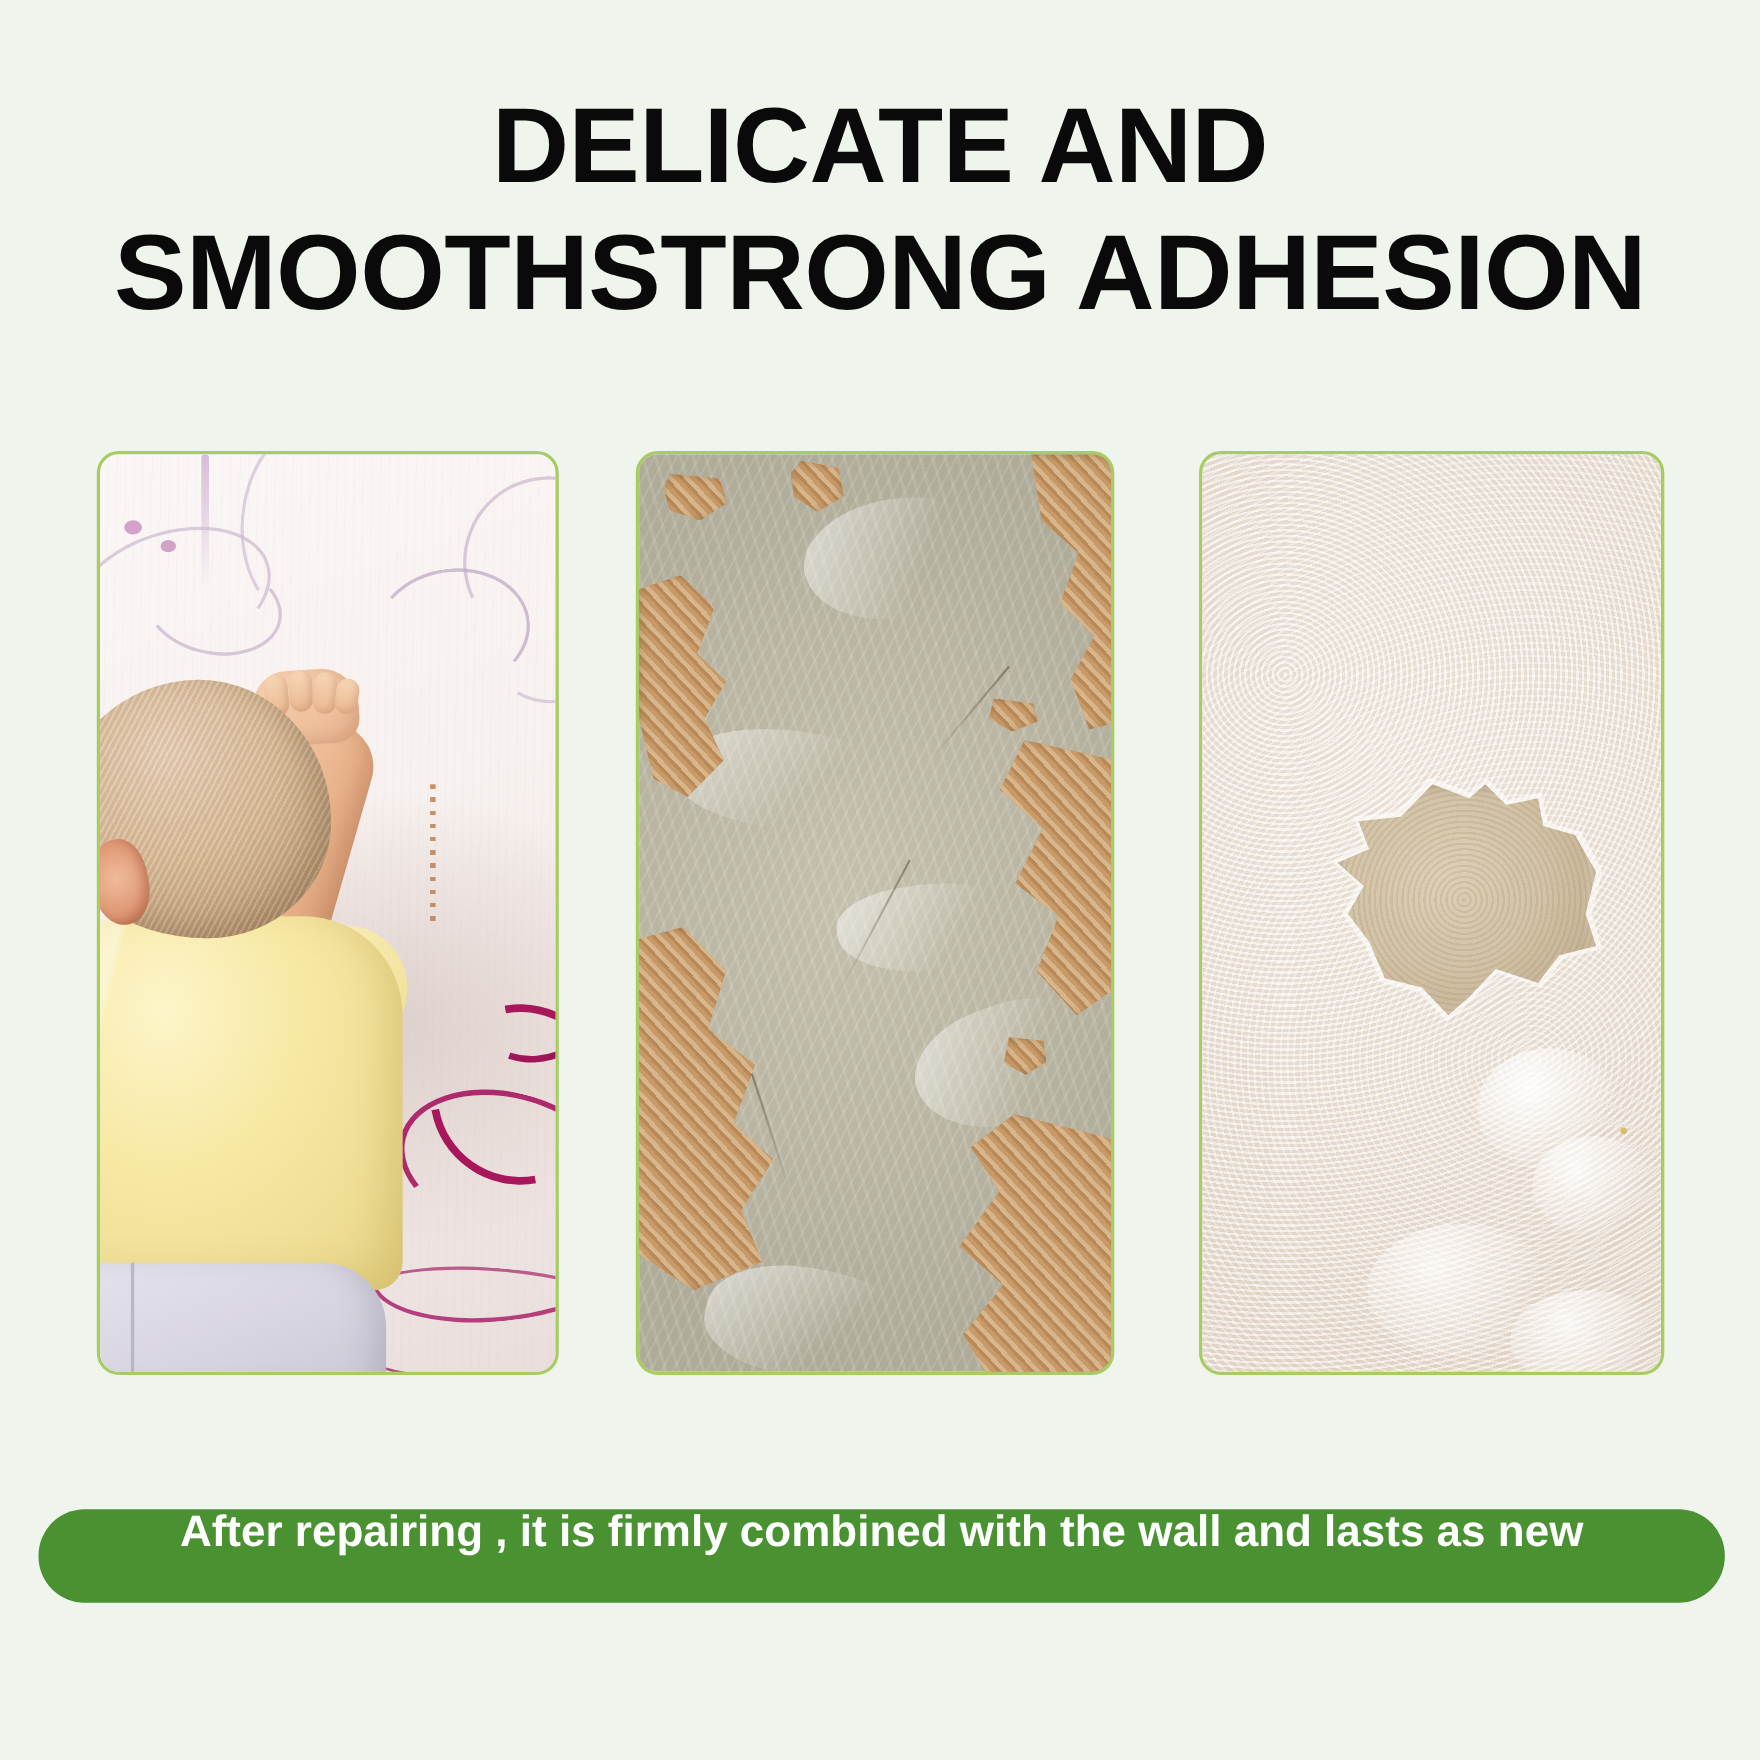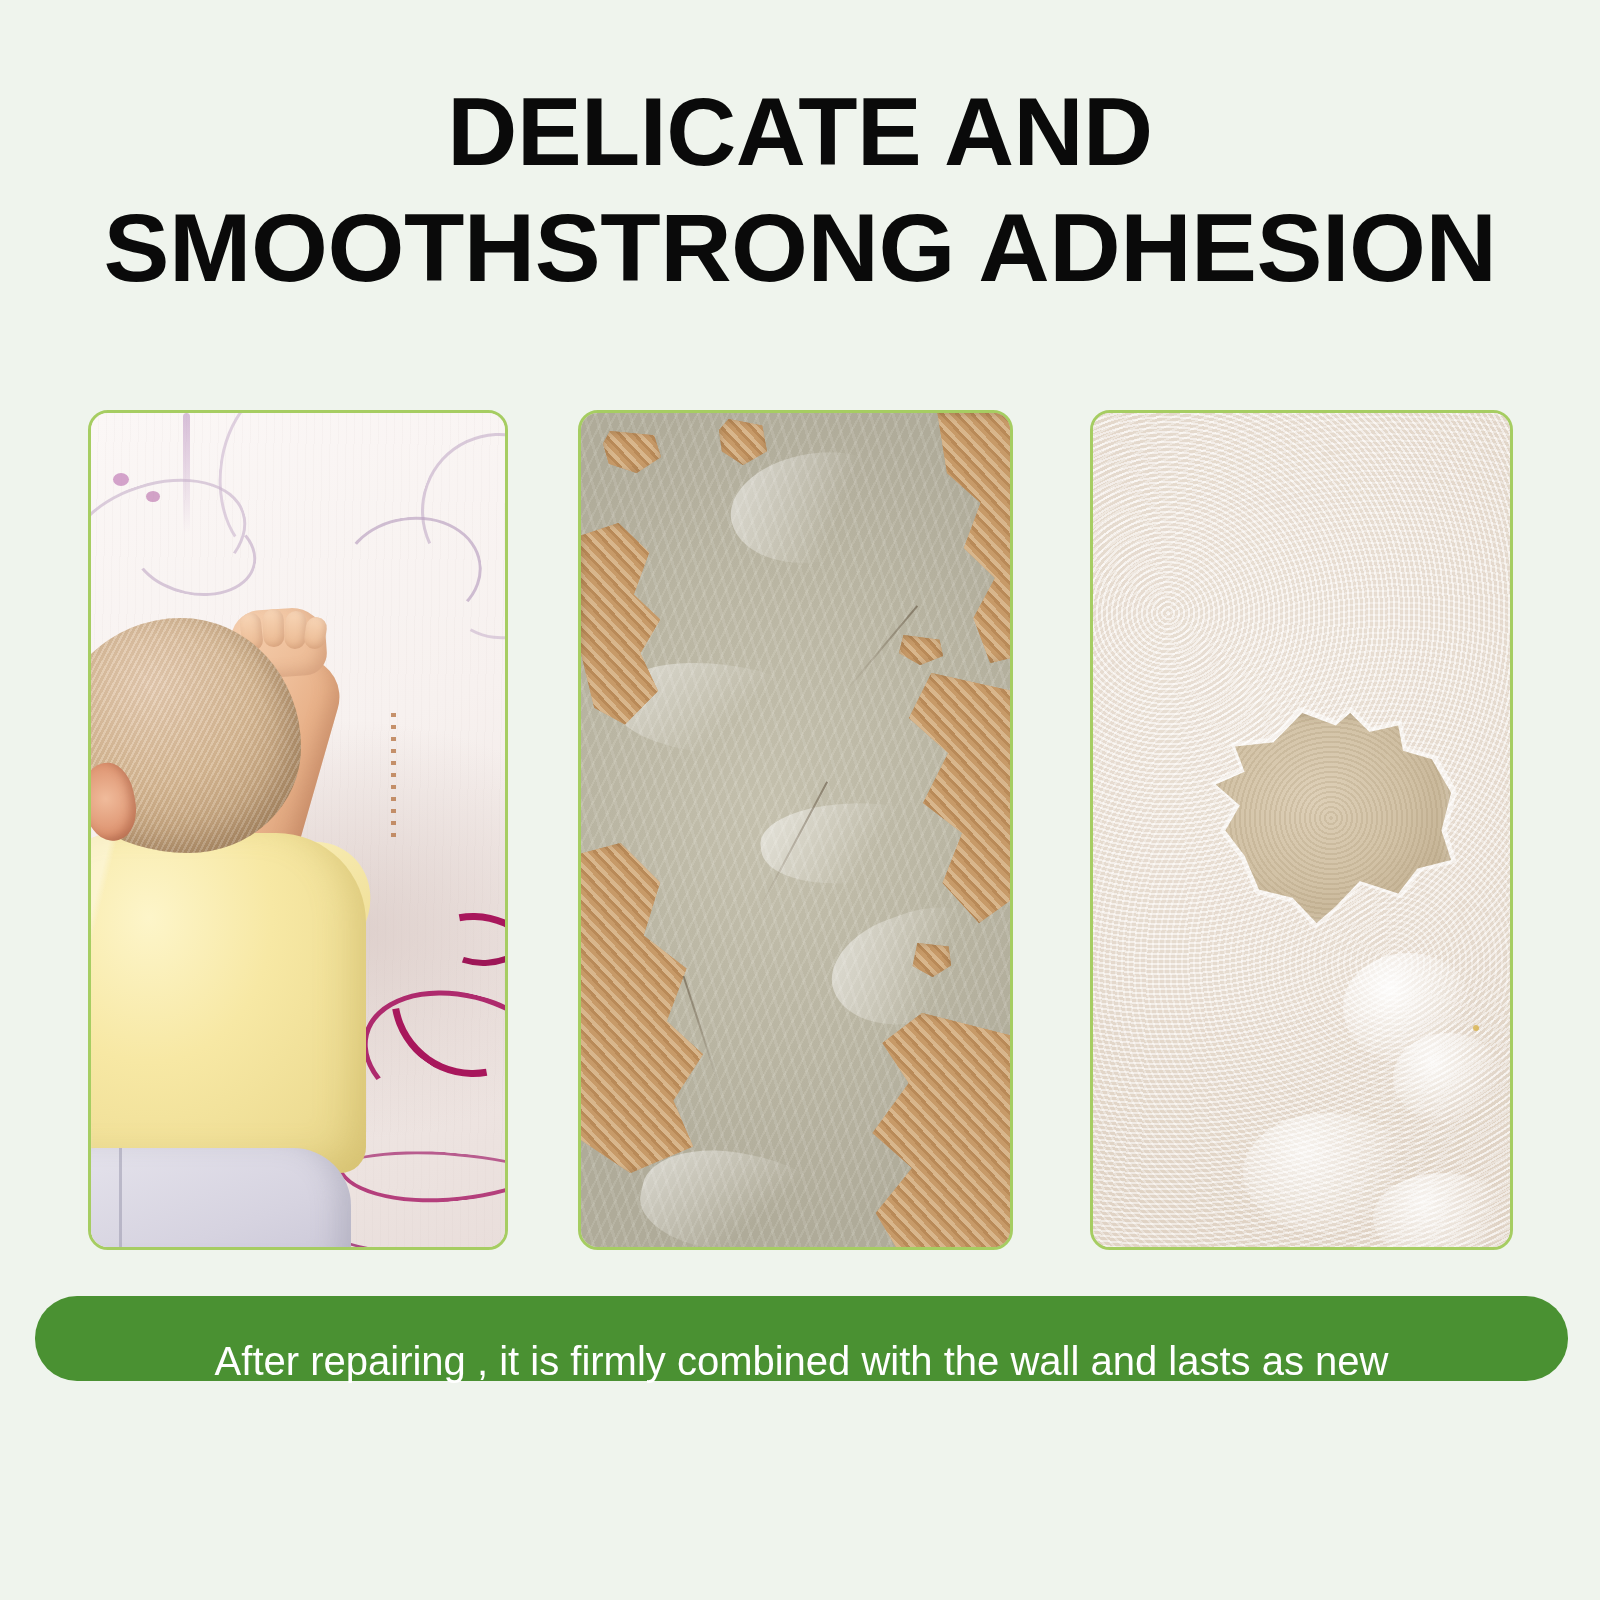--- a/index.html
+++ b/index.html
@@ -294,28 +294,29 @@
   .speck {
     position:absolute; width:6px; height:6px; border-radius:50%;
     background:#d8b24a; opacity:.8;
   }
   .sp1 { left: 380px; top: 612px; }
 
   
   .banner {
     position: absolute;
     left: 35px;
-    top: 1296px;
+    top: 1372px;
     width: 1533px;
     height: 85px;
     background: #4a9132;
     border-radius: 42px;
     display: flex;
-    align-items: flex-end;
+    align-items: flex-start;
     justify-content: center;
+    font-weight: bold;
   }
   .banner-text {
     color: #ffffff;
     font-size: 40px;
     line-height: 1;
     white-space: nowrap;
   }
 </style>
 </head>
 <body>

